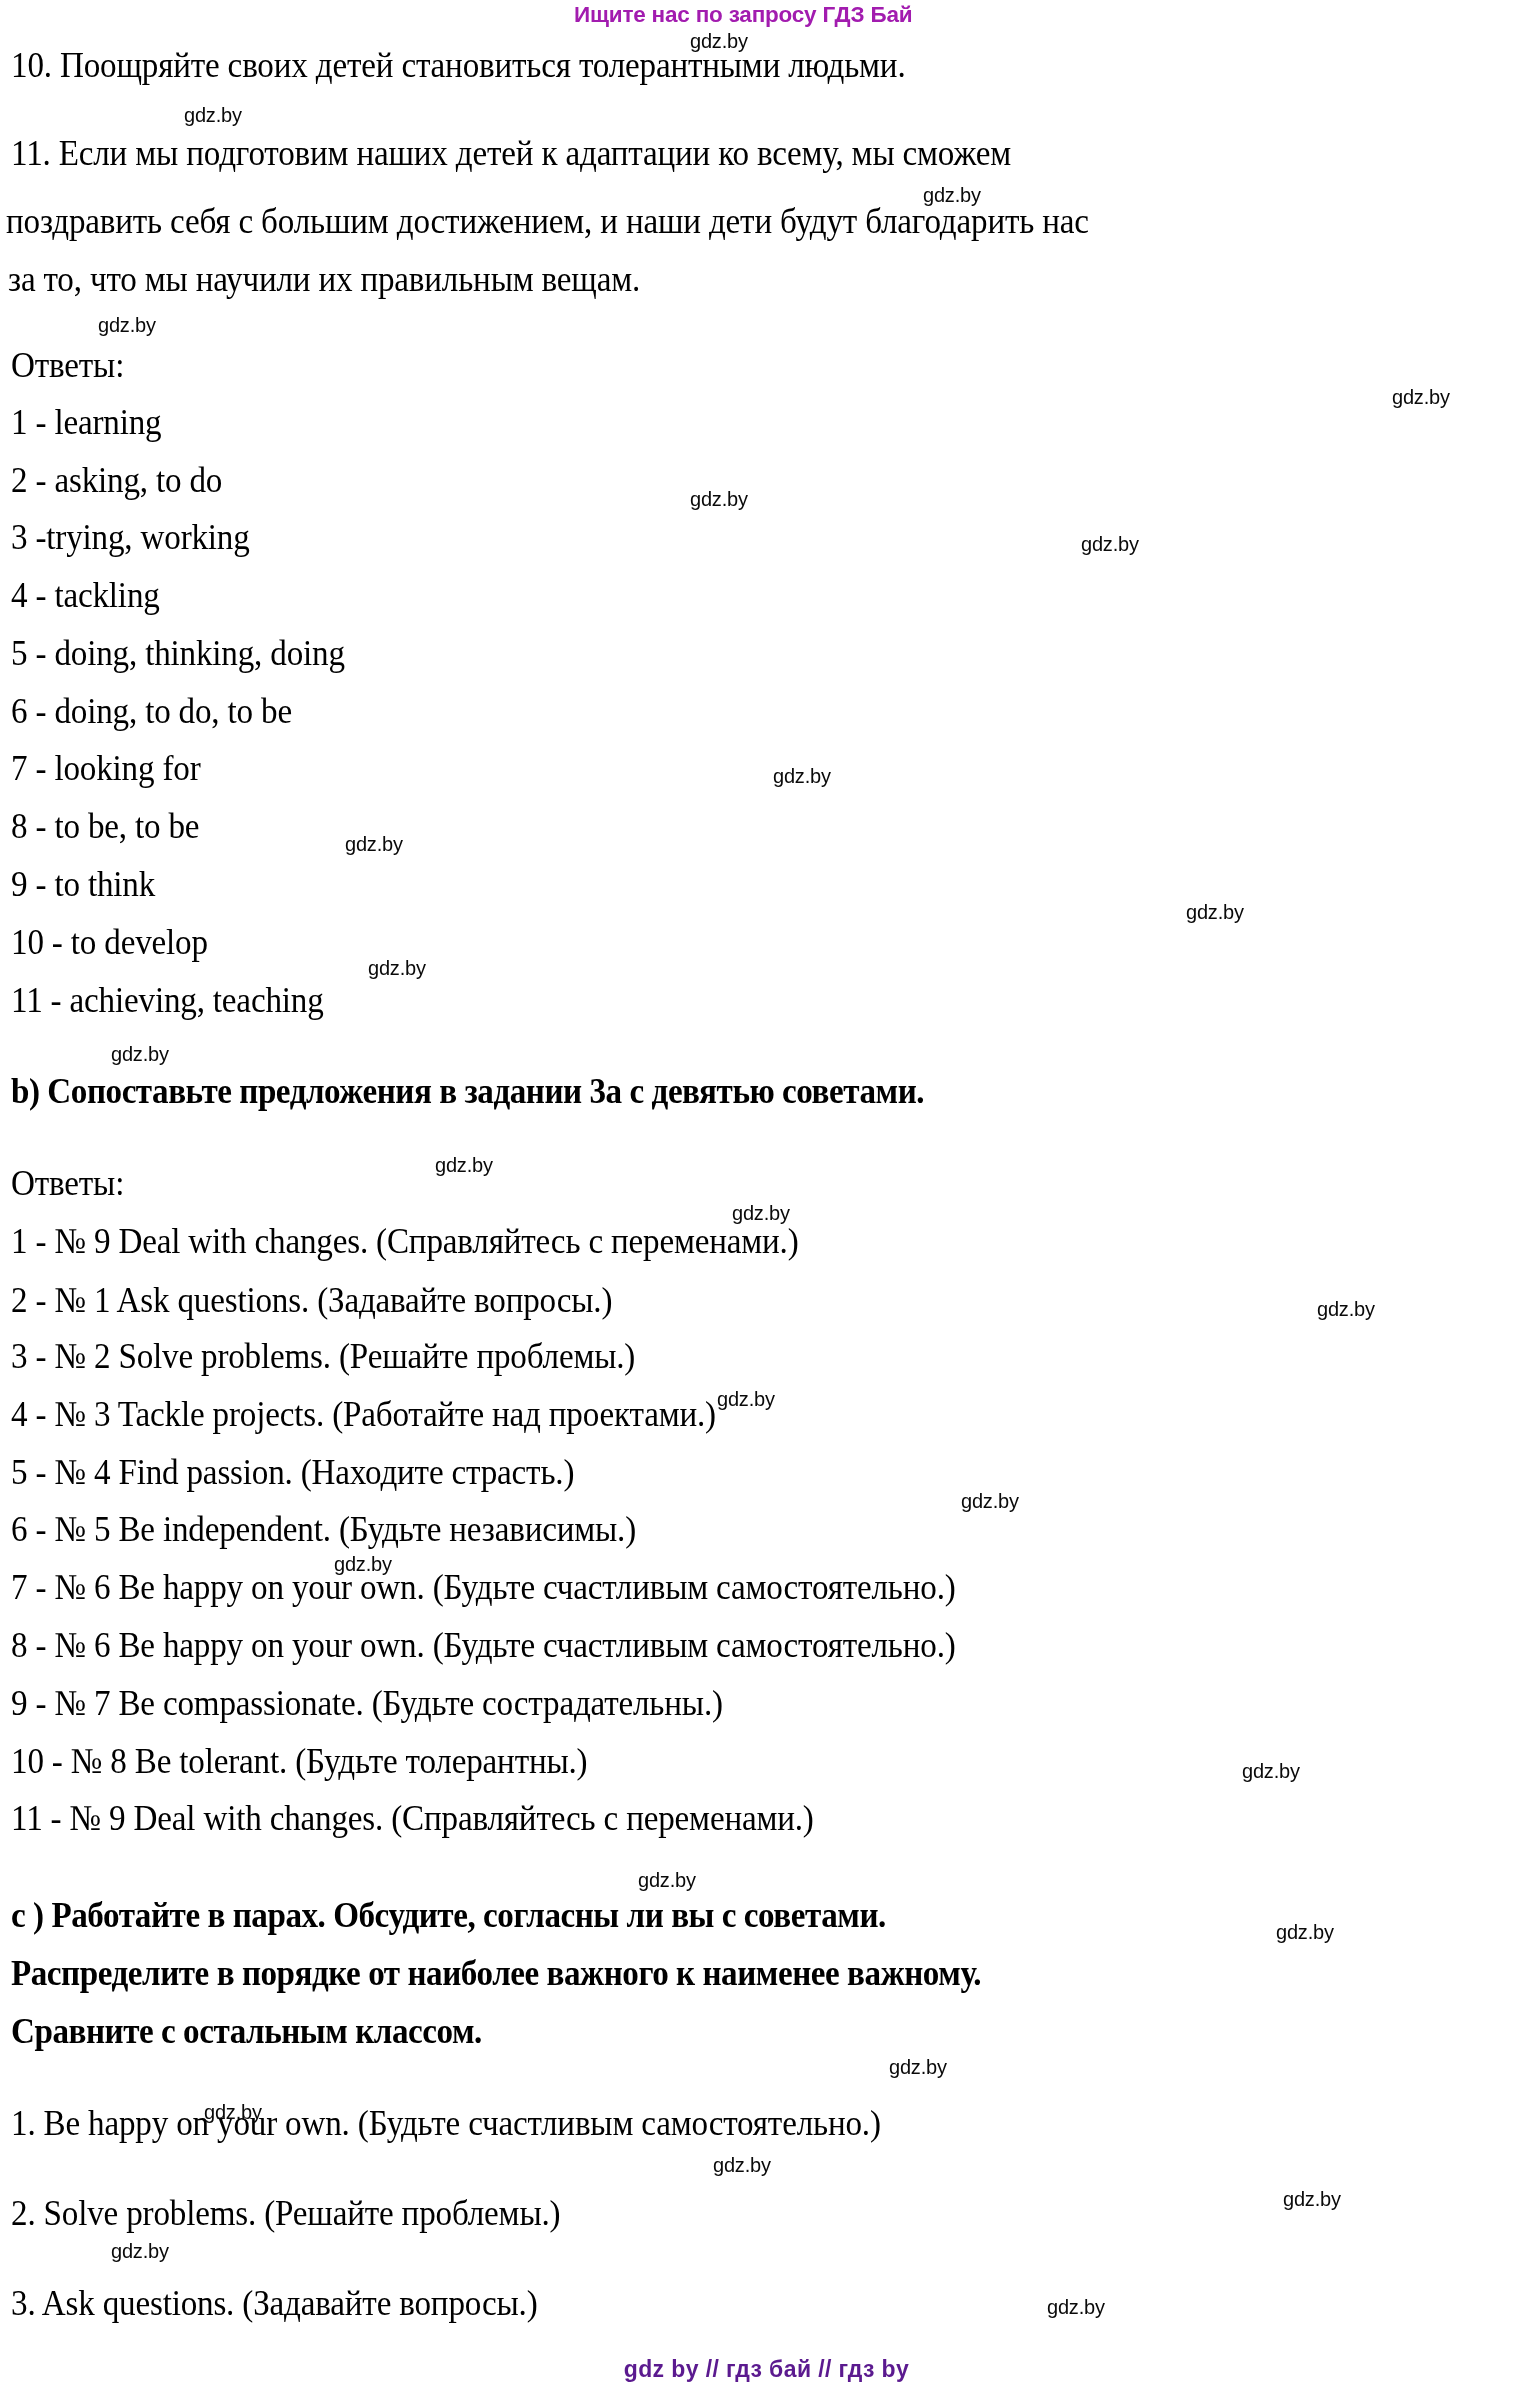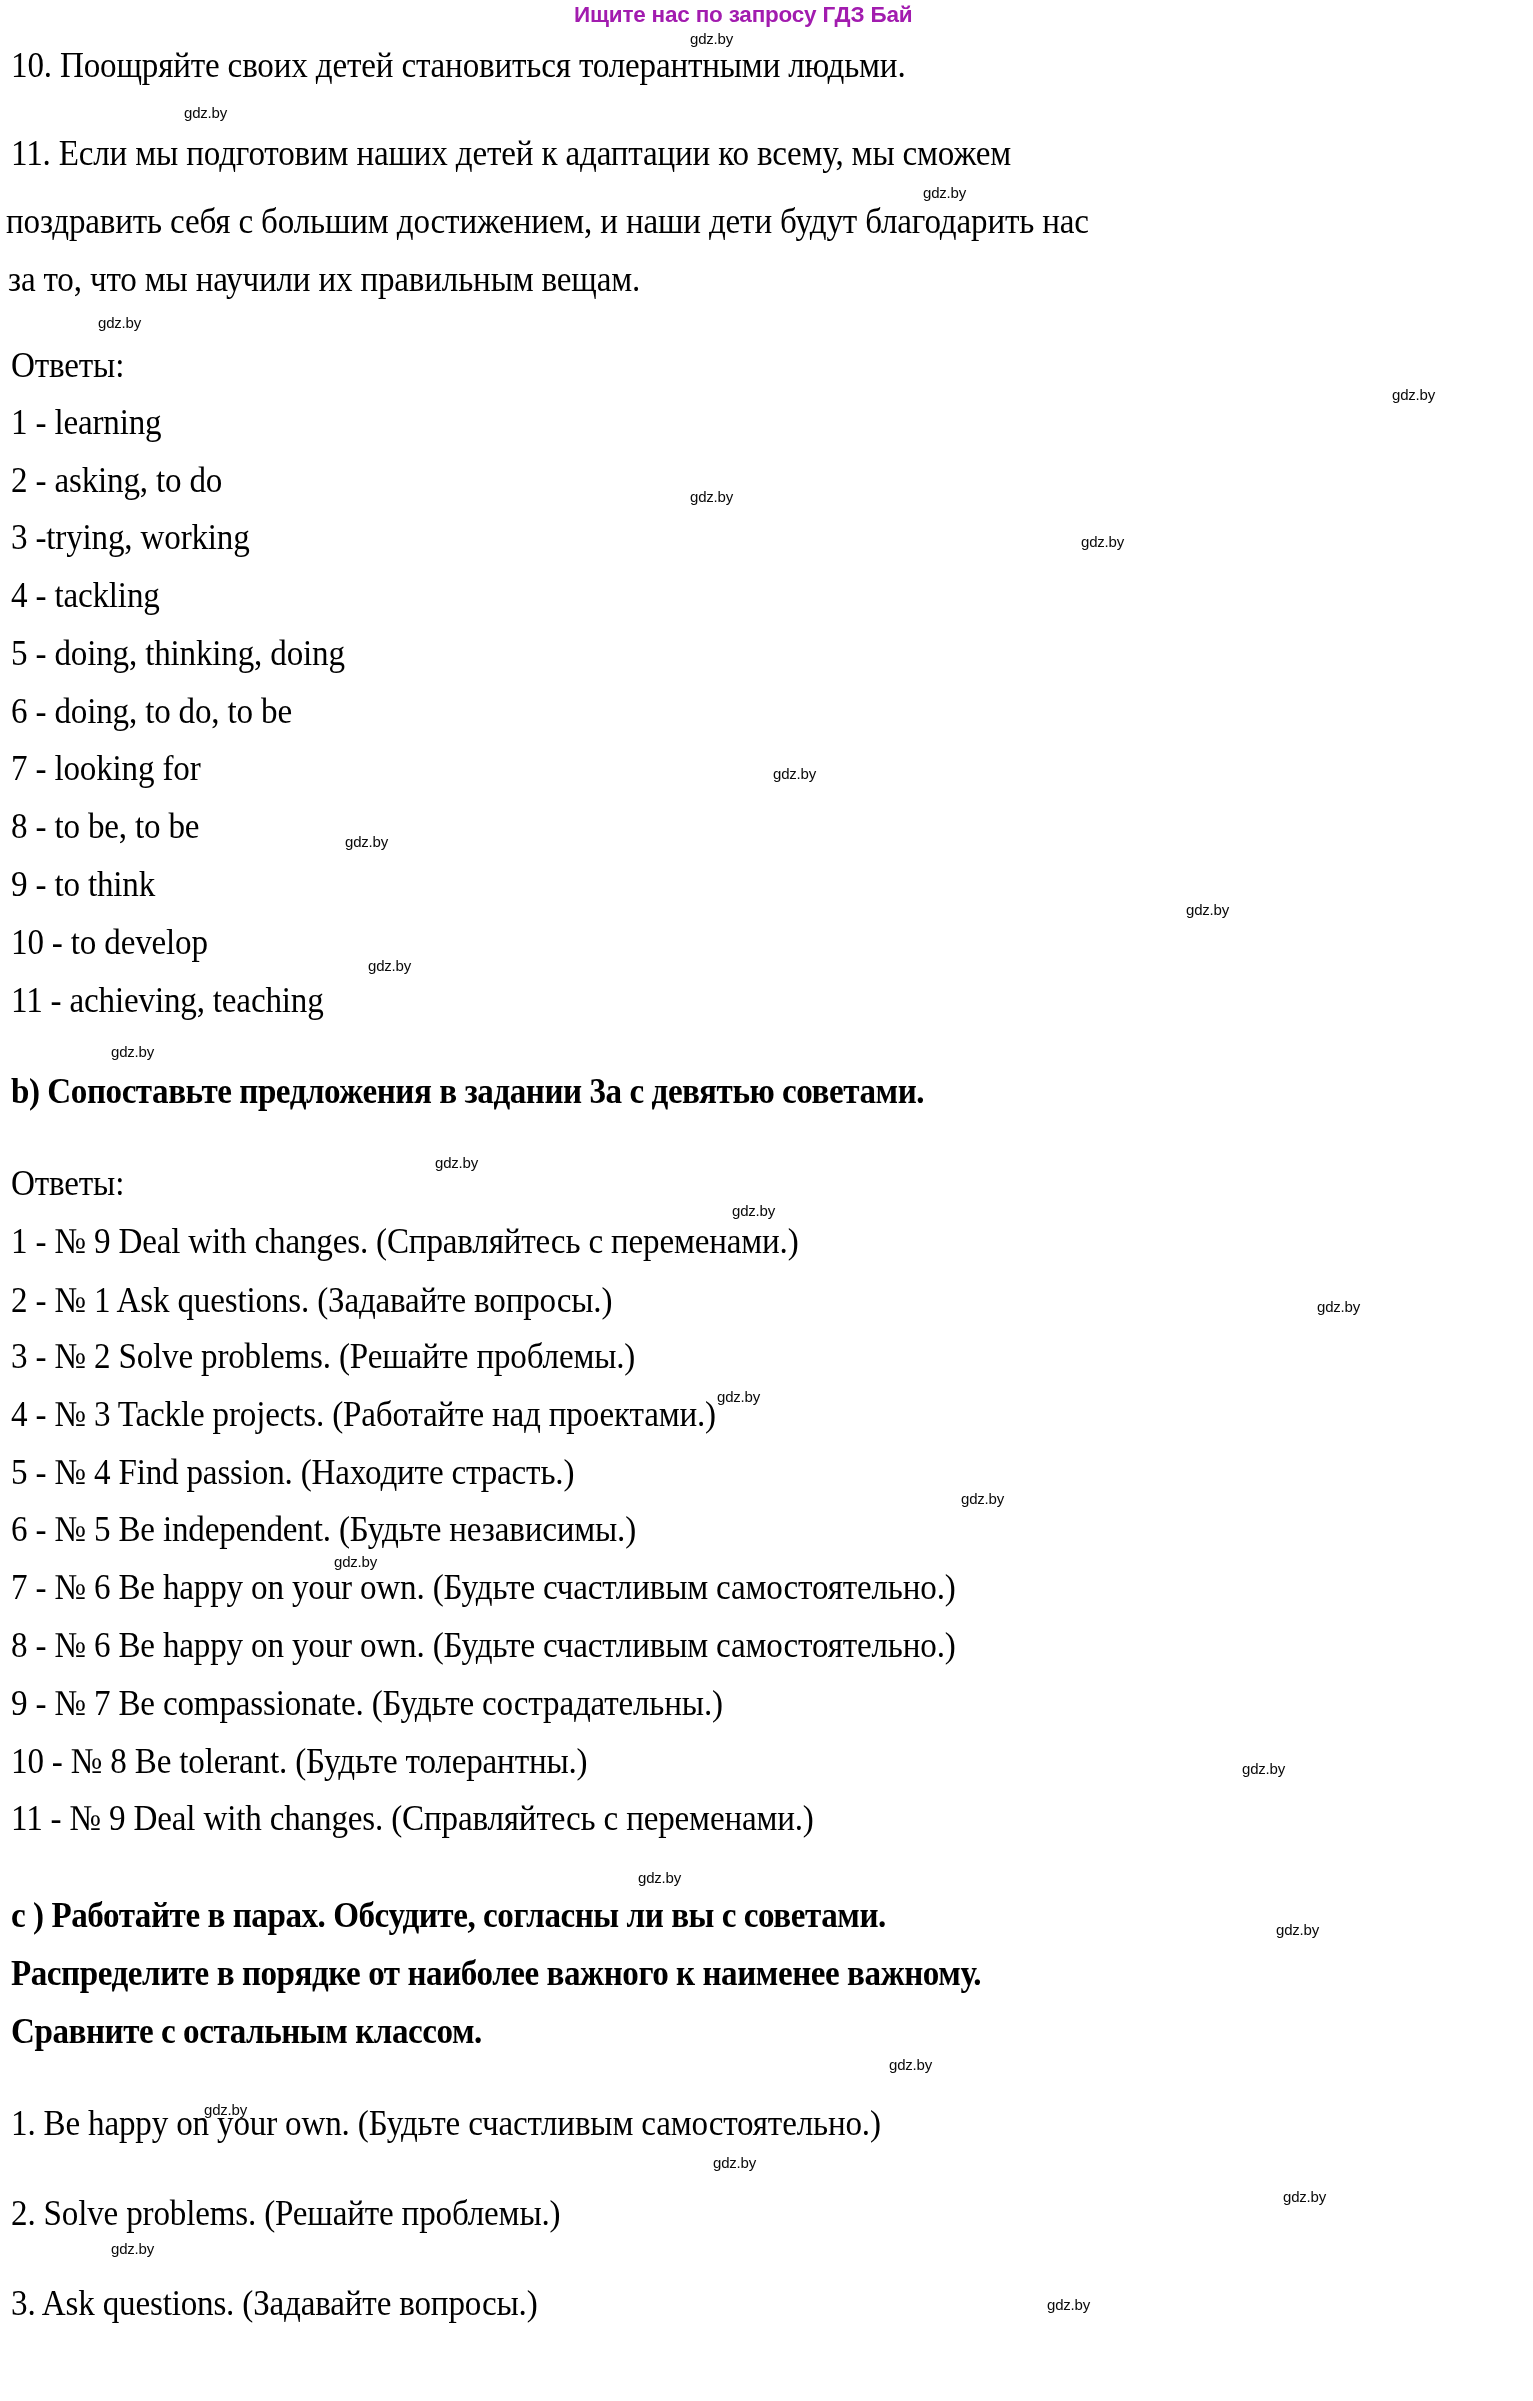--- a/index.html
+++ b/index.html
@@ -17,21 +17,21 @@
   }
   .page {
     position: relative;
     width: 1533px;
     height: 2401px;
   }
   
   .wm {
     position: absolute;
     font-family: "Liberation Sans", "DejaVu Sans", sans-serif;
-    font-size: 15px;
+    font-size: 20px;
     color: #0a0a0a;
     white-space: nowrap;
     letter-spacing: -0.2px;
     z-index: 5;
   }
   
   .promo {
     position: absolute;
     left: 574px;
     top: 2.3px;
@@ -139,15 +139,16 @@
       <div class="wm" style="left: 638px; top: 1869px;">gdz.by</div>
       <div class="wm" style="left: 1276px; top: 1921px;">gdz.by</div>
       <div class="wm" style="left: 889px; top: 2056px;">gdz.by</div>
       <div class="wm" style="left: 204px; top: 2101px;">gdz.by</div>
       <div class="wm" style="left: 713px; top: 2154px;">gdz.by</div>
       <div class="wm" style="left: 1283px; top: 2188px;">gdz.by</div>
       <div class="wm" style="left: 111px; top: 2240px;">gdz.by</div>
       <div class="wm" style="left: 1047px; top: 2296px;">gdz.by</div>
     </div>
 
+  <div class="footer" style="color:#5b1a8f">gdz by  //  гдз бай  //  гдз by</div>
 
 </div>
 
 
 </body></html>

